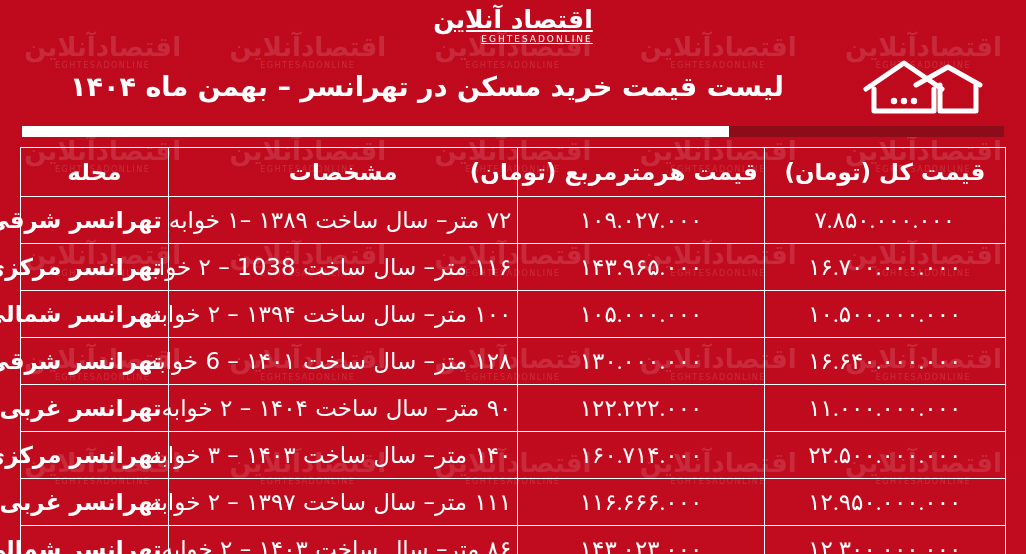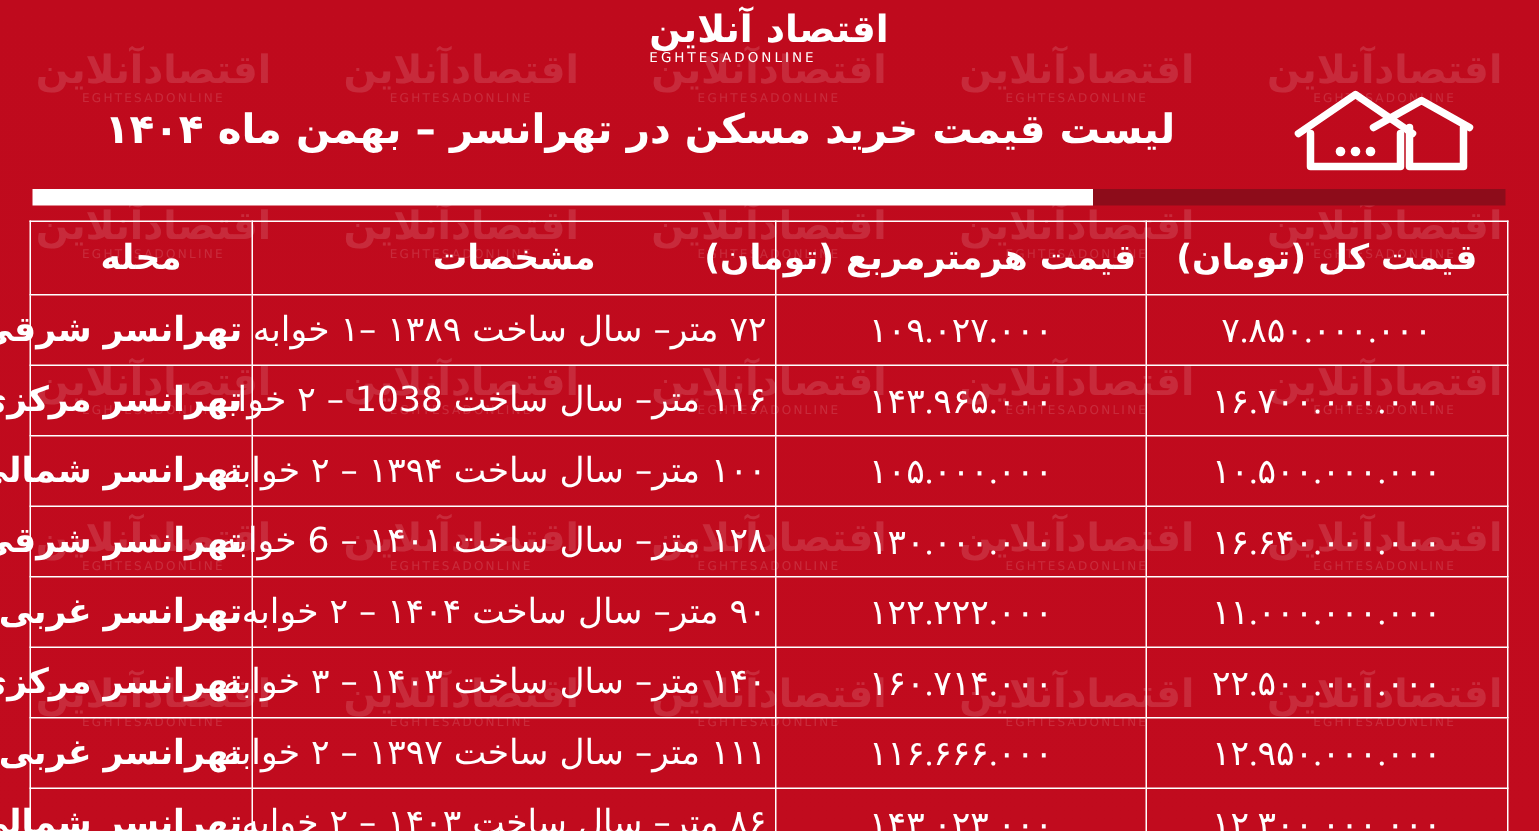--- a/index.html
+++ b/index.html
@@ -52,23 +52,24 @@
 
   
   .brand-bar {
     position: relative;
     height: 52px;
     display: flex;
     align-items: center;
     justify-content: center;
   }
   .brand {
-    text-align: left;
+    text-align: right;
     color: #fff;
     line-height: 1.05;
+    text-decoration: underline;
   }
   .brand-main {
     font-size: 25px;
     font-weight: bold;
     letter-spacing: 1px;
   }
   .brand-sub {
     font-size: 9px;
     letter-spacing: 2px;
     margin-top: 2px;

